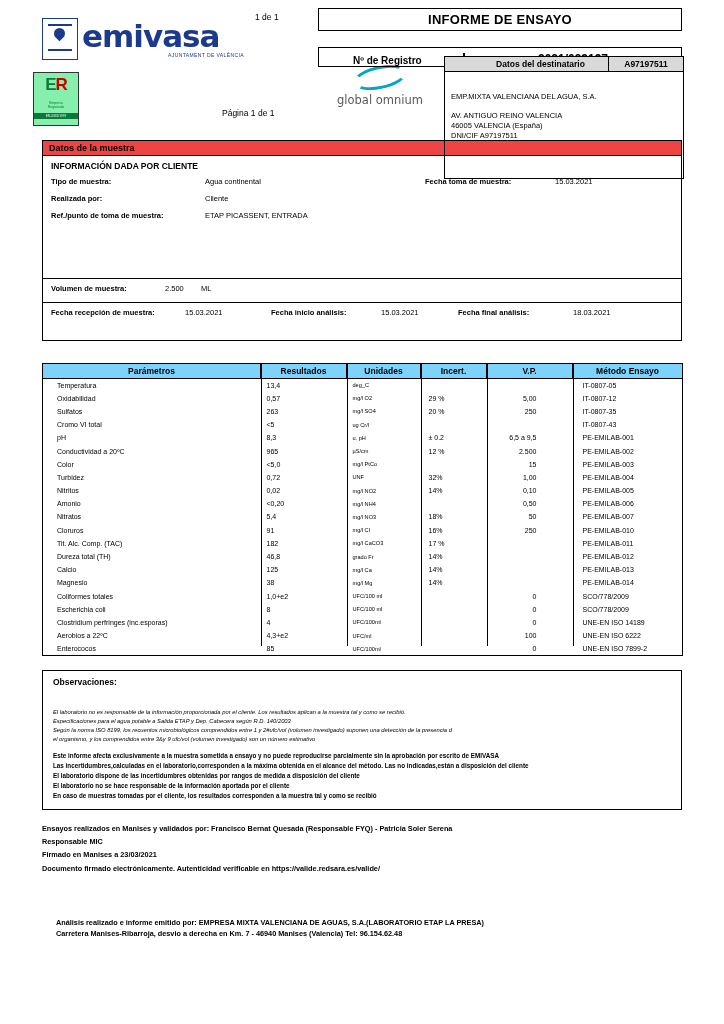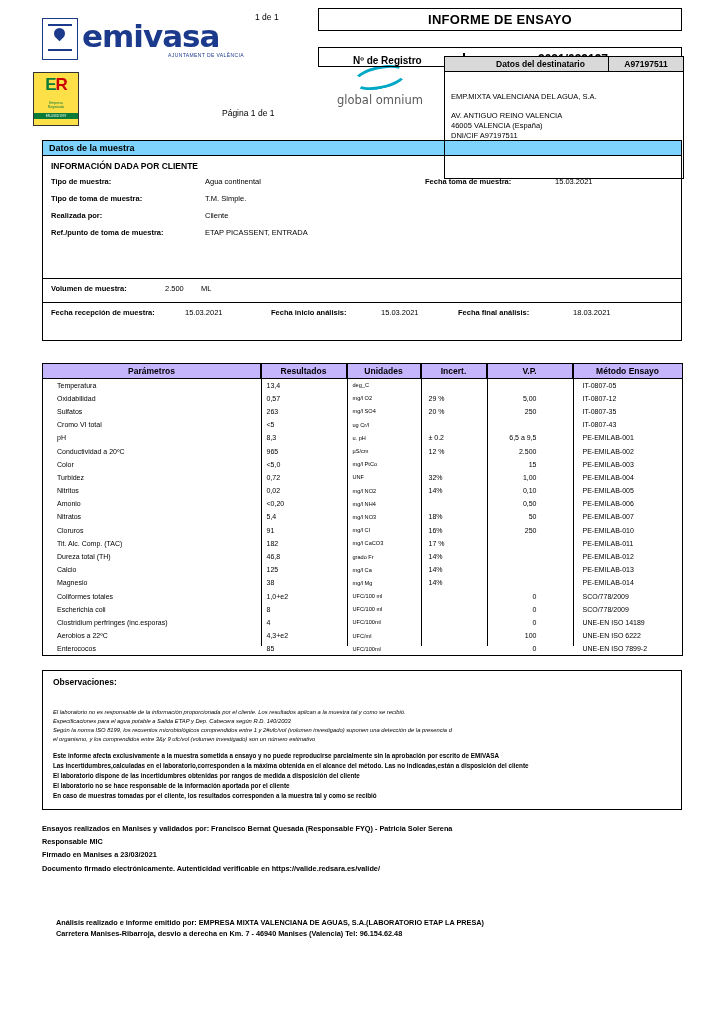--- a/index.html
+++ b/index.html
@@ -87,21 +87,21 @@
     letter-spacing: 0.4px;
   }
 
   .er-box {
     position: absolute;
     left: 33px;
     top: 72px;
     width: 44px;
     height: 52px;
     border: 1px solid #333;
-    background: #fde047;
+    background: #86efac;
     text-align: center;
   }
   .er-box .er-letters {
     font-size: 17px;
     font-weight: bold;
     color: #0a7a3a;
     margin-top: 2px;
     letter-spacing: -1px;
   }
   .er-box .er-letters .r {
@@ -224,21 +224,21 @@
     font-size: 7.5px;
     line-height: 1.35;
   }
   .dest-body .sp {
     height: 9px;
   }
 
   
   .sec-title {
     border: 1px solid #000;
-    background: #7dd3fc;
+    background: #ef4444;
     font-size: 9px;
     font-weight: bold;
     padding: 2px 0 2px 6px;
     margin: 0 42px 0 42px;
   }
   .sample-box {
     margin: 0 42px;
     border: 1px solid #000;
     border-top: none;
     padding: 5px 0 0 0;
@@ -310,21 +310,21 @@
 
   
   .results {
     margin: 22px 42px 0 42px;
     border: 1px solid #000;
     border-collapse: collapse;
     width: 640px;
     table-layout: fixed;
   }
   .results th {
-    background: #c4b5fd;
+    background: #7dd3fc;
     border: 1px solid #000;
     font-size: 8.5px;
     font-weight: bold;
     padding: 2px 0;
     text-align: center;
   }
   .results td {
     font-size: 7px;
     padding: 1px 0 1px 0;
     border: none;
@@ -445,24 +445,20 @@
 
   <div class="sec-title">Datos de la muestra</div>
   <div class="sample-box">
     <div class="sub">INFORMACIÓN DADA POR CLIENTE</div>
 
     <div class="frow">
       <span class="lbl">Tipo de muestra:</span>
       <span class="val">Agua continental</span>
       <span class="lbl2">Fecha toma de muestra:</span>
       <span class="val2">15.03.2021</span>
-    </div>
-    <div class="frow">
-      <span class="lbl">Tipo de toma de muestra:</span>
-      <span class="val">T.M. Simple.</span>
     </div>
     <div class="frow">
       <span class="lbl">Realizada por:</span>
       <span class="val">Cliente</span>
     </div>
     <div class="frow">
       <span class="lbl">Ref./punto de toma de muestra:</span>
       <span class="val">ETAP PICASSENT, ENTRADA</span>
     </div>
 

